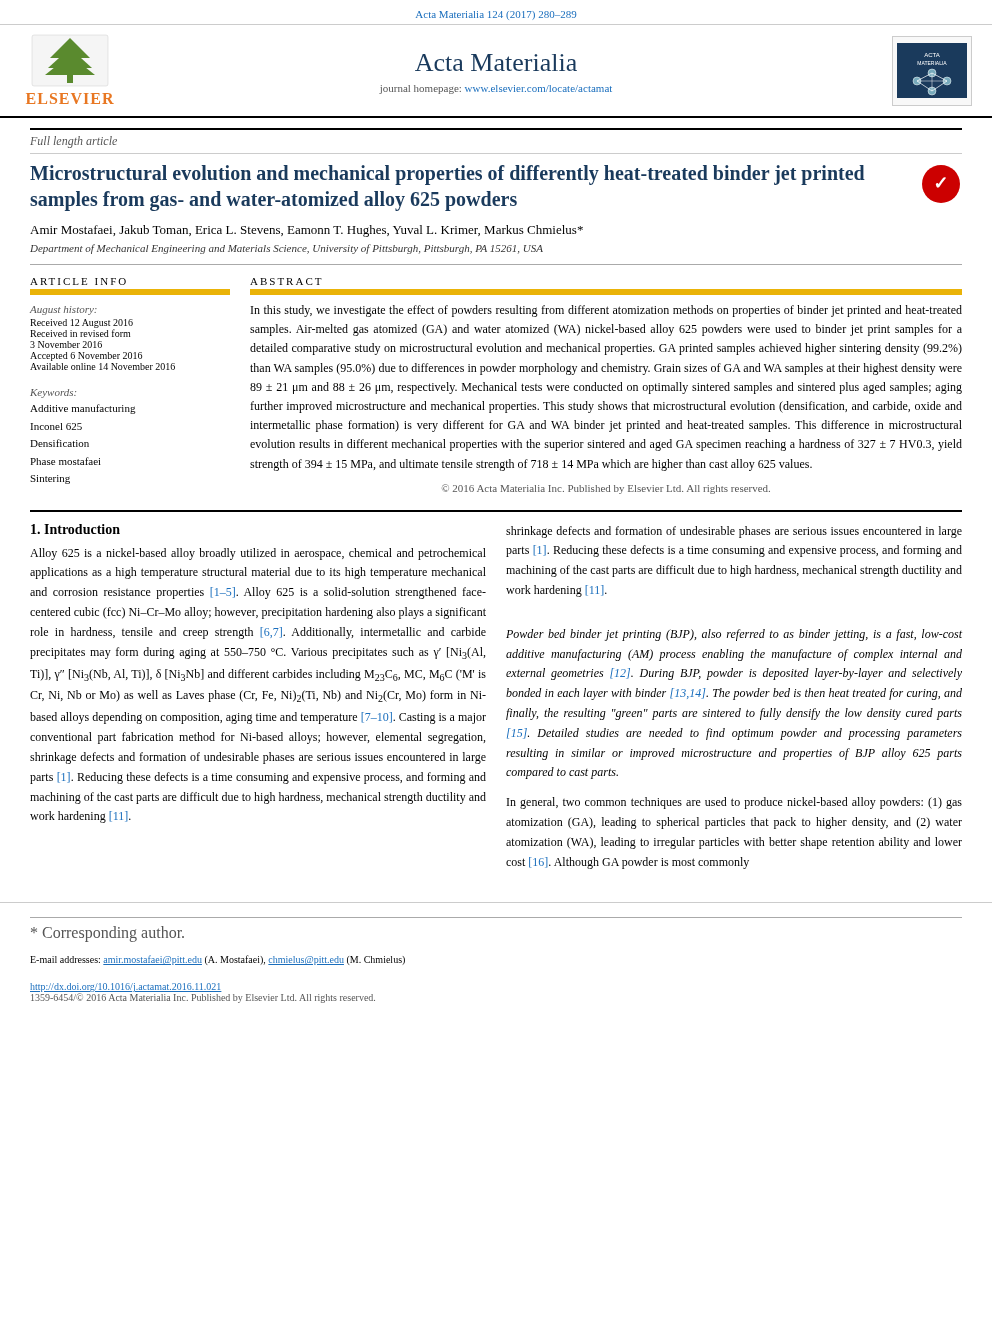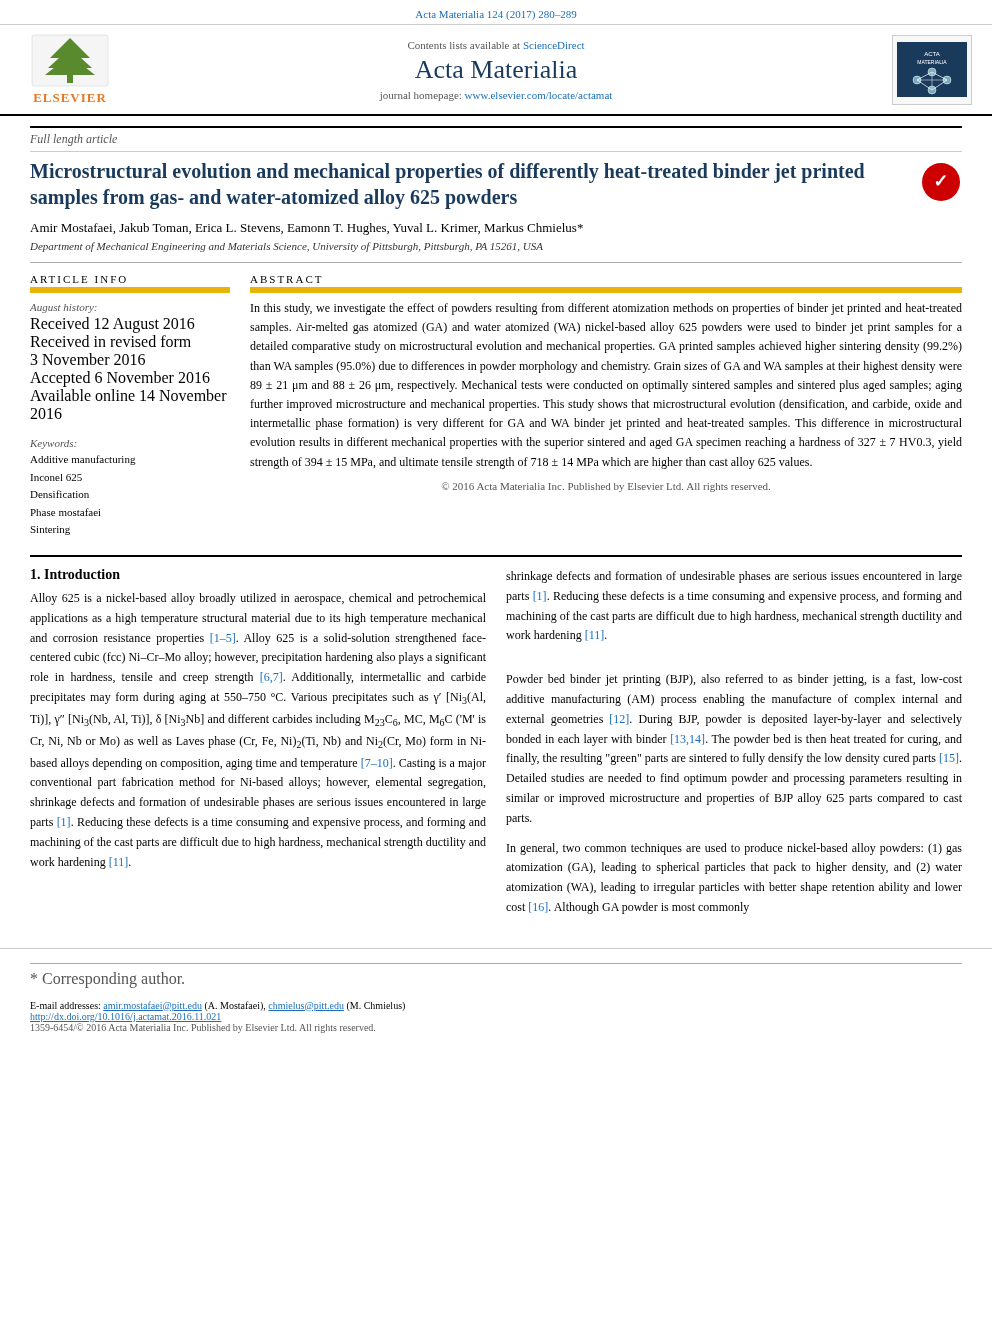--- a/index.html
+++ b/index.html
@@ -34,21 +34,21 @@
       padding: 8px 20px;
       border-bottom: 2px solid #000;
     }
     .journal-banner .left-logo {
       width: 100px;
       display: flex;
       flex-direction: column;
       align-items: center;
     }
     .elsevier-text {
-      font-size: 13px;
+      font-size: 16px;
       font-weight: bold;
       color: #e87722;
       letter-spacing: 1px;
       margin-top: 2px;
     }
     .journal-banner .center-info {
       flex: 1;
       text-align: center;
     }
     .center-info .sciencedirect-line {
@@ -183,21 +183,21 @@
       padding-bottom: 2px;
     }
     .article-info-label {
       font-size: 11px;
       font-style: italic;
       color: #555;
       margin-top: 8px;
       margin-bottom: 2px;
     }
     .article-info-value {
-      font-size: 16px;
+      font-size: 10px;
       color: #000;
     }
     .keywords-section {
       margin-top: 14px;
     }
     .keyword-item {
       font-size: 11px;
       color: #000;
       line-height: 1.6;
     }
@@ -259,21 +259,21 @@
     .footer-email {
       font-size: 10px;
       color: #000;
     }
     .footer-email a {
       color: #1a6ebd;
     }
     .footer-doi {
       font-size: 10px;
       color: #1a6ebd;
-      margin-top: 0;
+      margin-top: 16px;
       display: block;
     }
     .footer-issn {
       font-size: 10px;
       color: #555;
     }
 
     
     .divider {
       border: none;
@@ -309,24 +309,20 @@
 
           <polygon points="40,5 20,25 60,25" fill="#5a8a2e"></polygon>
           <polygon points="40,15 18,35 62,35" fill="#5a8a2e"></polygon>
           <polygon points="40,22 15,42 65,42" fill="#5a8a2e"></polygon>
         </svg>
         <div class="elsevier-text">ELSEVIER</div>
       </div>
     </div>
 
     <div class="center-info">
-      <div class="sciencedirect-line">
-        <span>Contents lists available at</span>
-        <a href="#">ScienceDirect</a>
-      </div>
       <div class="journal-title">Acta Materialia</div>
       <div class="homepage-line">
         <span>journal homepage:</span>
         <a href="#">www.elsevier.com/locate/actamat</a>
       </div>
     </div>
 
     <div class="right-logo">
       <div class="right-logo-box">
         <svg width="70" height="55" viewBox="0 0 70 55">
@@ -408,21 +404,21 @@
           <div class="section-title">1. Introduction</div>
           <div class="body-text">
             Alloy 625 is a nickel-based alloy broadly utilized in aerospace, chemical and petrochemical applications as a high temperature structural material due to its high temperature mechanical and corrosion resistance properties <span class="ref">[1–5]</span>. Alloy 625 is a solid-solution strengthened face-centered cubic (fcc) Ni–Cr–Mo alloy; however, precipitation hardening also plays a significant role in hardness, tensile and creep strength <span class="ref">[6,7]</span>. Additionally, intermetallic and carbide precipitates may form during aging at 550–750 °C. Various precipitates such as γ′ [Ni<sub>3</sub>(Al, Ti)], γ″ [Ni<sub>3</sub>(Nb, Al, Ti)], δ [Ni<sub>3</sub>Nb] and different carbides including M<sub>23</sub>C<sub>6</sub>, MC, M<sub>6</sub>C ('M' is Cr, Ni, Nb or Mo) as well as Laves phase (Cr, Fe, Ni)<sub>2</sub>(Ti, Nb) and Ni<sub>2</sub>(Cr, Mo) form in Ni-based alloys depending on composition, aging time and temperature <span class="ref">[7–10]</span>. Casting is a major conventional part fabrication method for Ni-based alloys; however, elemental segregation, shrinkage defects and formation of undesirable phases are serious issues encountered in large parts <span class="ref">[1]</span>. Reducing these defects is a time consuming and expensive process, and forming and machining of the cast parts are difficult due to high hardness, mechanical strength ductility and work hardening <span class="ref">[11]</span>.
           </div>
         </div>
 
         <div class="body-col">
           <div class="body-text" style="margin-bottom:24px;">
             shrinkage defects and formation of undesirable phases are serious issues encountered in large parts <span class="ref">[1]</span>. Reducing these defects is a time consuming and expensive process, and forming and machining of the cast parts are difficult due to high hardness, mechanical strength ductility and work hardening <span class="ref">[11]</span>.
           </div>
-          <div class="body-text" style="margin-bottom:10px;">
+          <div class="body-text" style="margin-bottom:10px;font-style:italic;">
             Powder bed binder jet printing (BJP), also referred to as binder jetting, is a fast, low-cost additive manufacturing (AM) process enabling the manufacture of complex internal and external geometries <span class="ref">[12]</span>. During BJP, powder is deposited layer-by-layer and selectively bonded in each layer with binder <span class="ref">[13,14]</span>. The powder bed is then heat treated for curing, and finally, the resulting "green" parts are sintered to fully densify the low density cured parts <span class="ref">[15]</span>. Detailed studies are needed to find optimum powder and processing parameters resulting in similar or improved microstructure and properties of BJP alloy 625 parts compared to cast parts.
           </div>
           <div class="body-text">
             In general, two common techniques are used to produce nickel-based alloy powders: (1) gas atomization (GA), leading to spherical particles that pack to higher density, <span>and</span> (2) water atomization (WA), leading to irregular particles with better shape retention ability and lower cost <span class="ref">[16]</span>. Although GA powder is most commonly
           </div>
         </div>
 
       </div>
     </div>
 

